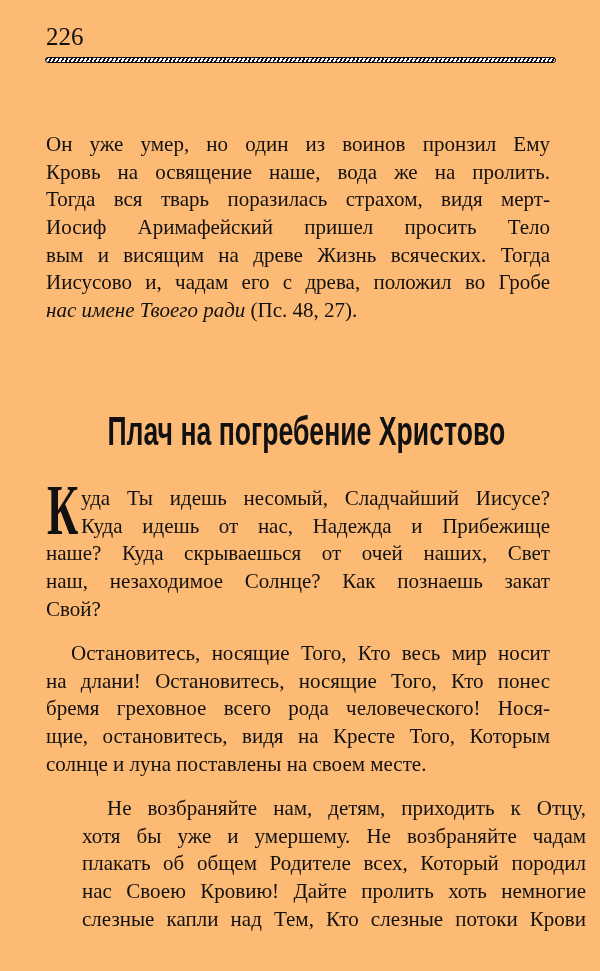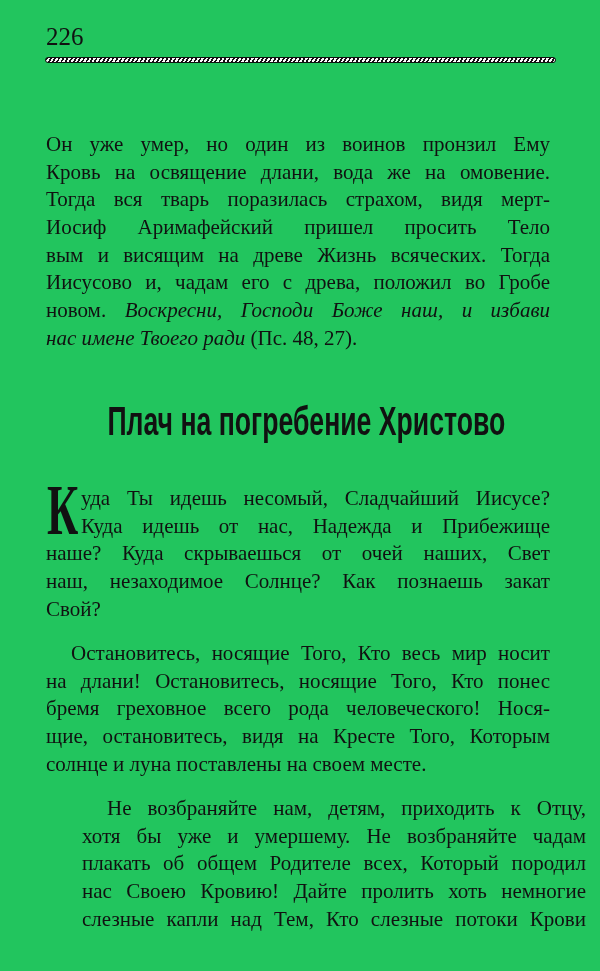--- a/index.html
+++ b/index.html
@@ -1,21 +1,21 @@
 <!DOCTYPE html>
 <html><head>
   <meta charset="utf-8">
   <style>
     html, body { margin: 0; padding: 0; background: #ffffff; }
     .page {
       position: relative;
       width: 600px;
       height: 971px;
       overflow: hidden;
-      background: #22c55e;
+      background: #fdba74;
       color: #111111;
       font-family: "Liberation Serif", serif;
     }
     
     .page-number {
       position: absolute;
       left: 46px;
       top: 24px;
       font-size: 25px;
       line-height: 25px;
@@ -71,21 +71,21 @@
       font-size: 72px;
       line-height: 72px;
       font-weight: bold;
       transform: scaleX(0.6);
       transform-origin: left top;
     }
     
     .section-title-wrap {
       position: absolute;
       left: 0;
-      top: 399px;
+      top: 409px;
       width: 600px;
       white-space: nowrap;
     }
     .section-title {
       display: inline-block;
       font-family: "Liberation Sans", sans-serif;
       font-weight: bold;
       font-size: 41px;
       line-height: 44px;
       transform-origin: center top;
@@ -94,26 +94,25 @@
 </head>
 <body>
 
 <div class="page">
 
   <div class="page-number">226</div>
   <div class="rope"></div>
 
   <div class="para" style="top:91px;margin-top:40px;">
     <div class="ln">Он уже умер, но один из воинов пронзил Ему</div>
-    <div class="ln">Кровь на освящение длани, вода же на омовение.</div>
+    <div class="ln">Кровь на освящение наше, вода же на пролить.</div>
     <div class="ln">Тогда вся тварь поразилась страхом, видя мерт-</div>
     <div class="ln">Иосиф Аримафейский пришел просить Тело</div>
     <div class="ln">вым и висящим на древе Жизнь всяческих. Тогда</div>
     <div class="ln">Иисусово и, чадам его с древа, положил во Гробе</div>
-    <div class="ln"><span>новом. </span><i>Воскресни, Господи Боже наш, и избави</i></div>
     <div class="ln last"><i>нас имене Твоего ради</i><span> (Пс. 48, 27).</span></div>
   </div>
 
   <div class="section-title-wrap">
     <span class="section-title" style="transform: scaleX(0.649266);">Плач на погребение Христово</span>
   </div>
 
   <div class="para" style="top:485px;">
     <span class="dropcap">К</span>
     <div class="ln dc">уда Ты идешь несомый, Сладчайший Иисусе?</div>

